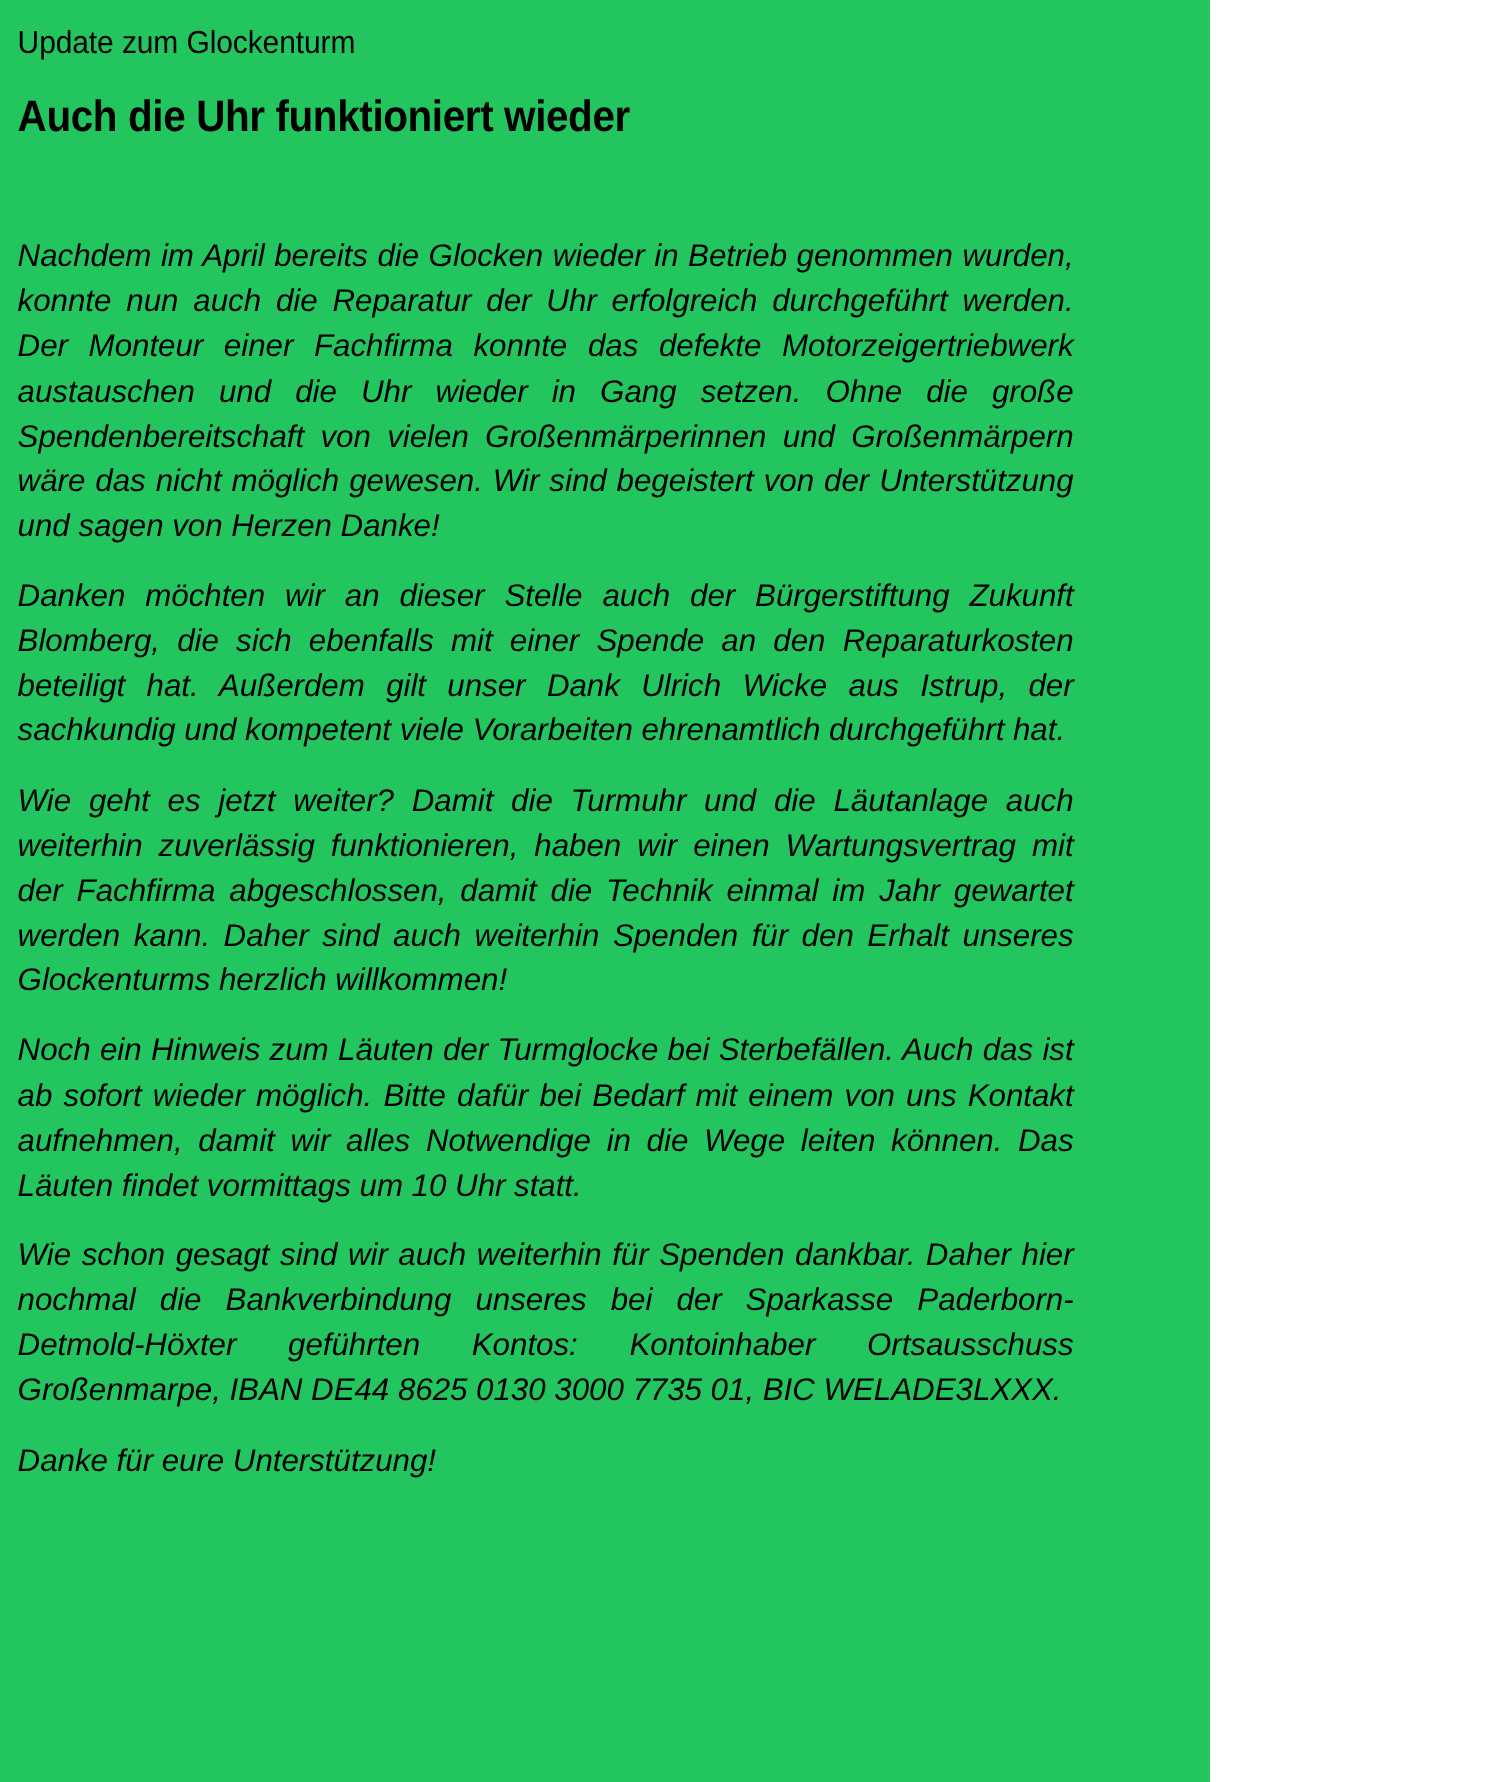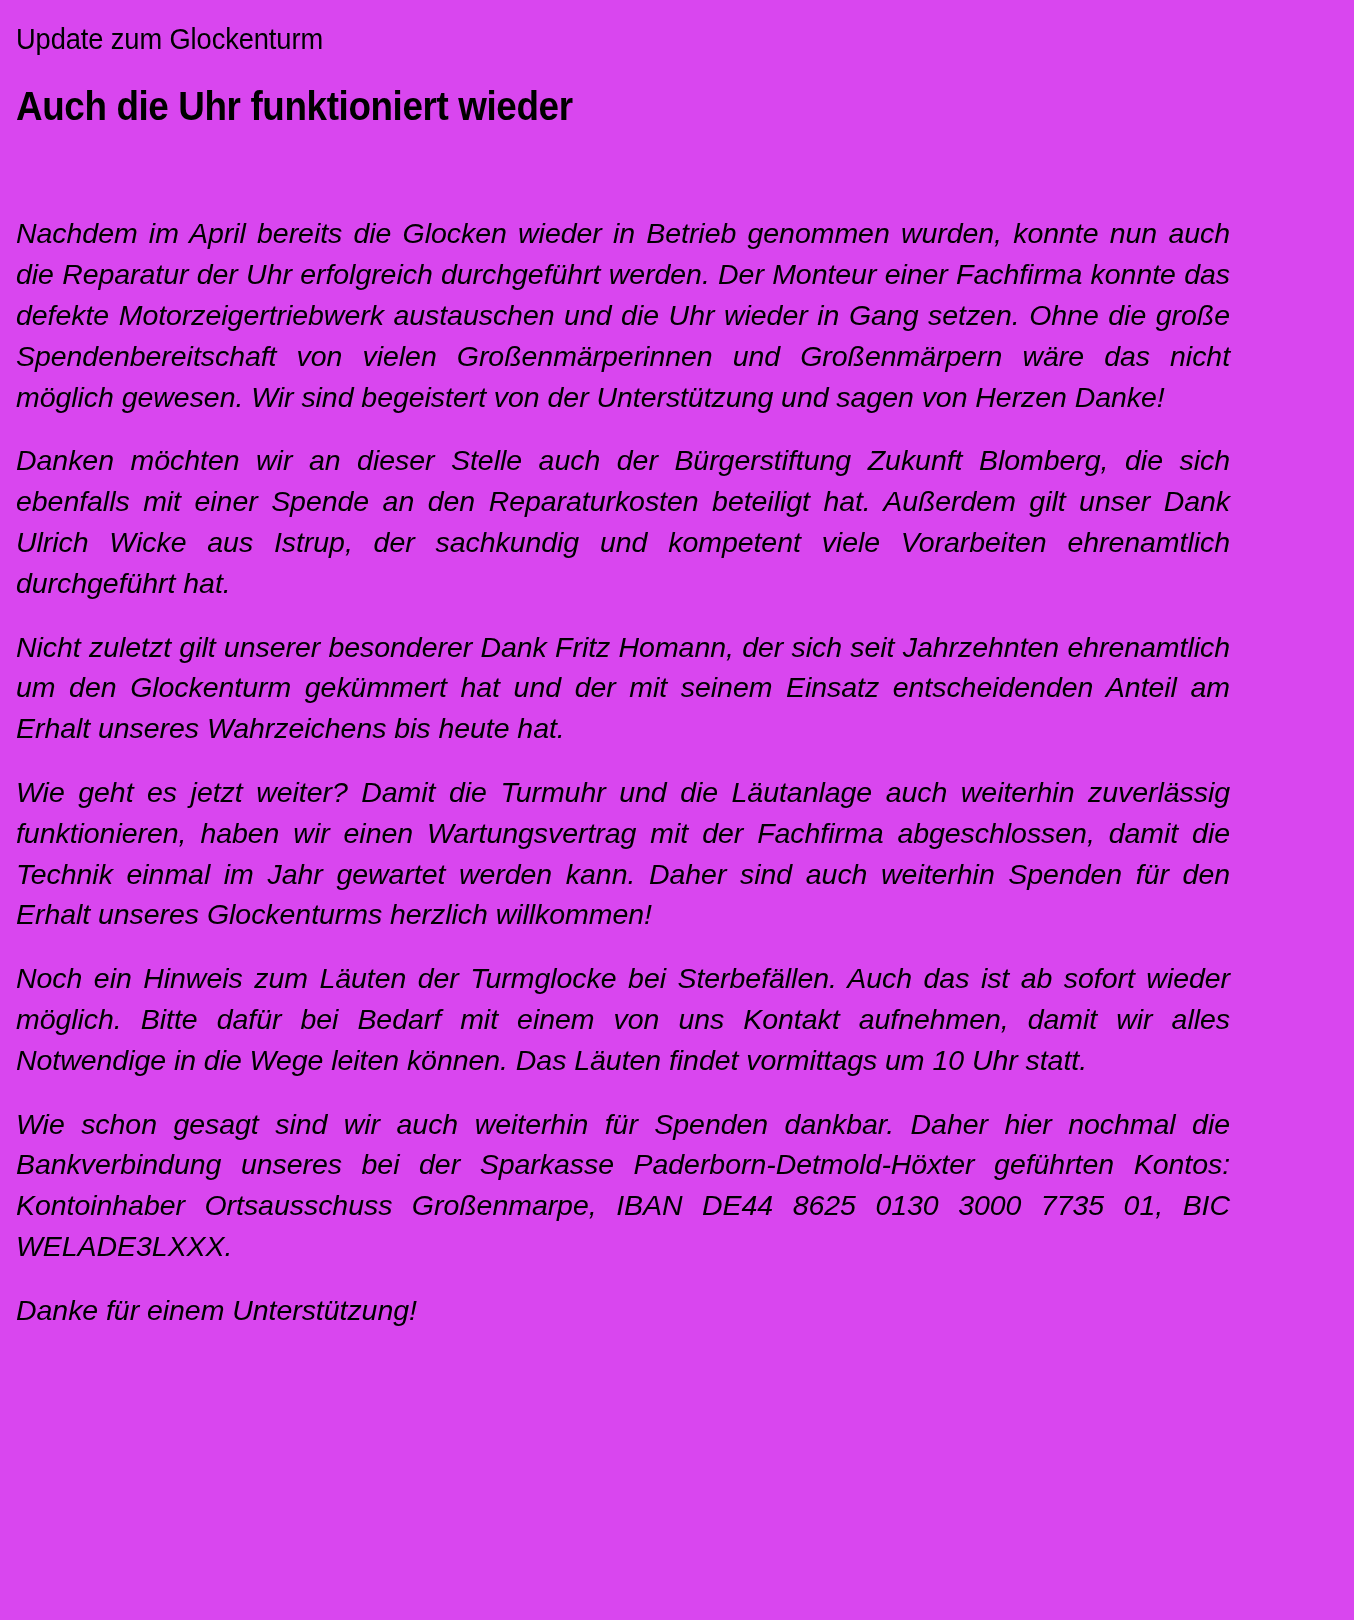--- a/index.html
+++ b/index.html
@@ -10,24 +10,24 @@
   }
   body {
     width: 1354px;
     height: 1620px;
     font-family: "Liberation Sans", "DejaVu Sans", sans-serif;
     color: #000000;
     -webkit-font-smoothing: antialiased;
   }
   .page {
     box-sizing: border-box;
-    width: 1354px;
+    width: 1100px;
     height: 1620px;
     padding: 22px 112px 0 16px;
-    background: #d946ef;
+    background: #22c55e;
     position: relative;
   }
   .kicker {
     font-size: 29px;
     font-weight: 400;
     line-height: 1.22;
     letter-spacing: -0.1px;
     margin: 0 0 26px 0;
     transform: scaleX(0.94);
     transform-origin: left center;
@@ -83,21 +83,20 @@
 
 <div class="page">
 
   <p class="kicker">Update zum Glockenturm</p>
 
   <h1 class="headline">Auch die Uhr funktioniert wieder</h1>
 
   <div class="body-block">
     <p class="para">Nachdem im April bereits die Glocken wieder in Betrieb genommen wurden, konnte nun auch die Reparatur der Uhr erfolgreich durchgeführt werden. Der Monteur einer Fachfirma konnte das defekte Motorzeigertriebwerk austauschen und die Uhr wieder in Gang setzen. Ohne die große Spendenbereitschaft von vielen Großenmärperinnen und Großenmärpern wäre das nicht möglich gewesen. Wir sind begeistert von der Unterstützung und sagen von Herzen Danke!</p>
     <p class="para">Danken möchten wir an dieser Stelle auch der Bürgerstiftung Zukunft Blomberg, die sich ebenfalls mit einer Spende an den Reparaturkosten beteiligt hat. Außerdem gilt unser Dank Ulrich Wicke aus Istrup, der sachkundig und kompetent viele Vorarbeiten ehrenamtlich durchgeführt hat.</p>
-    <p class="para">Nicht zuletzt gilt unserer besonderer Dank Fritz Homann, der sich seit Jahrzehnten ehrenamtlich um den Glockenturm gekümmert hat und der mit seinem Einsatz entscheidenden Anteil am Erhalt unseres Wahrzeichens bis heute hat.</p>
     <p class="para">Wie geht es jetzt weiter? Damit die Turmuhr und die Läutanlage auch weiterhin zuverlässig funktionieren, haben wir einen Wartungsvertrag mit der Fachfirma abgeschlossen, damit die Technik einmal im Jahr gewartet werden kann. Daher sind auch weiterhin Spenden für den Erhalt unseres Glockenturms herzlich willkommen!</p>
     <p class="para">Noch ein Hinweis zum Läuten der Turmglocke bei Sterbefällen. Auch das ist ab sofort wieder möglich. Bitte dafür bei Bedarf mit einem von uns Kontakt aufnehmen, damit wir alles Notwendige in die Wege leiten können. Das Läuten findet vormittags um 10 Uhr statt.</p>
     <p class="para">Wie schon gesagt sind wir auch weiterhin für Spenden dankbar. Daher hier nochmal die Bankverbindung unseres bei der Sparkasse Paderborn-Detmold-Höxter geführten Kontos: Kontoinhaber Ortsausschuss Großenmarpe, IBAN DE44 8625 0130 3000 7735 01, BIC WELADE3LXXX.</p>
-    <p class="para closing">Danke für einem Unterstützung!</p>
+    <p class="para closing">Danke für eure Unterstützung!</p>
   </div>
 
 
 </div>
 
 </body></html>

